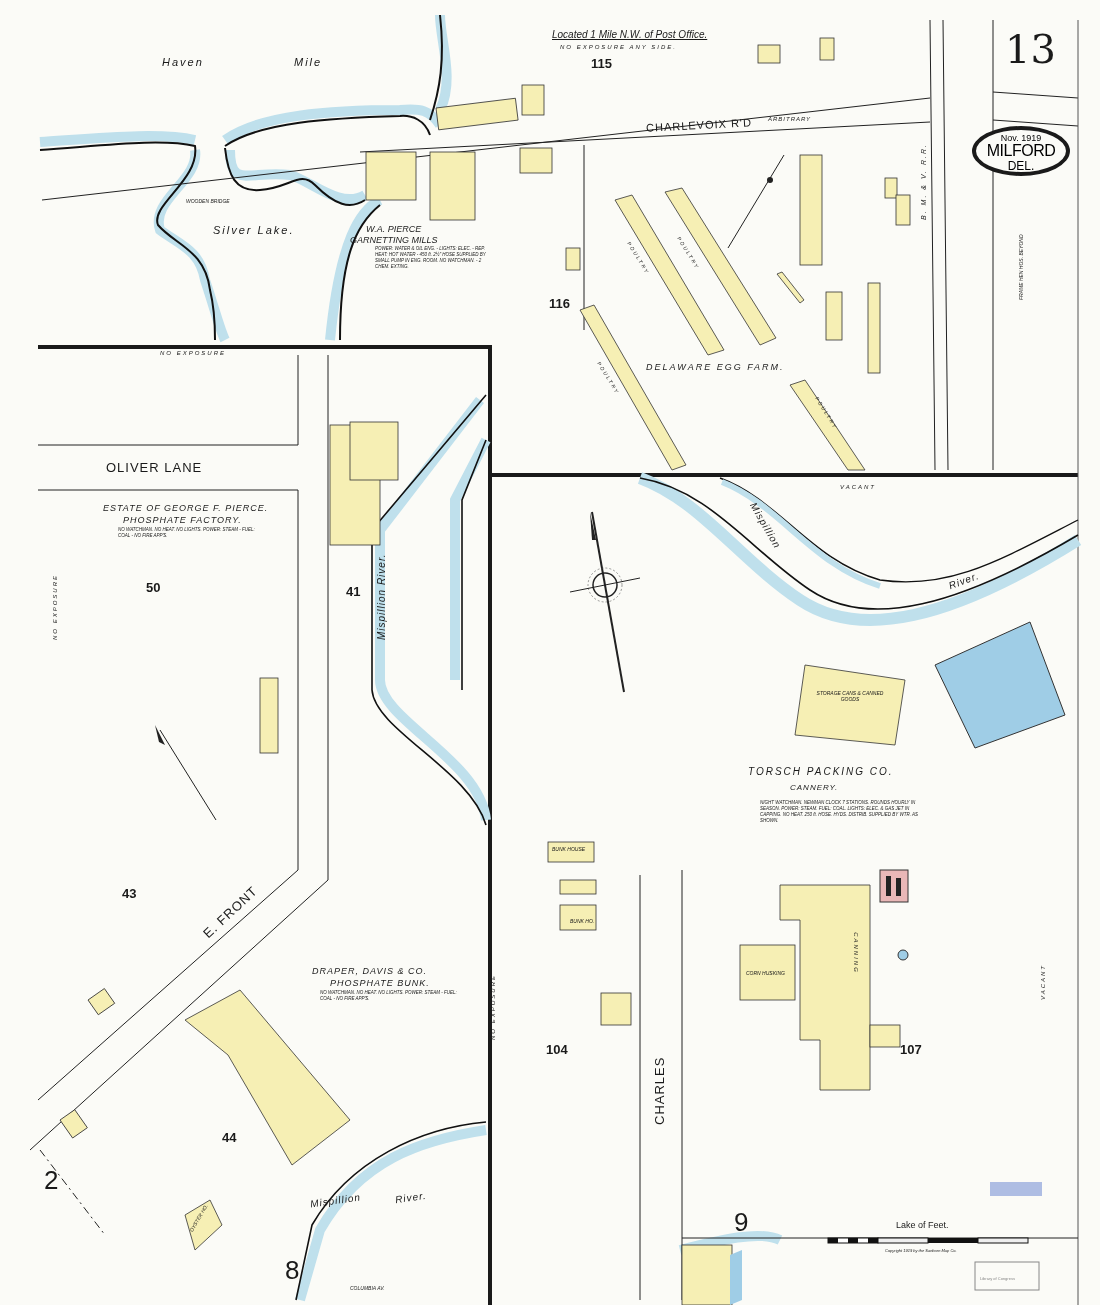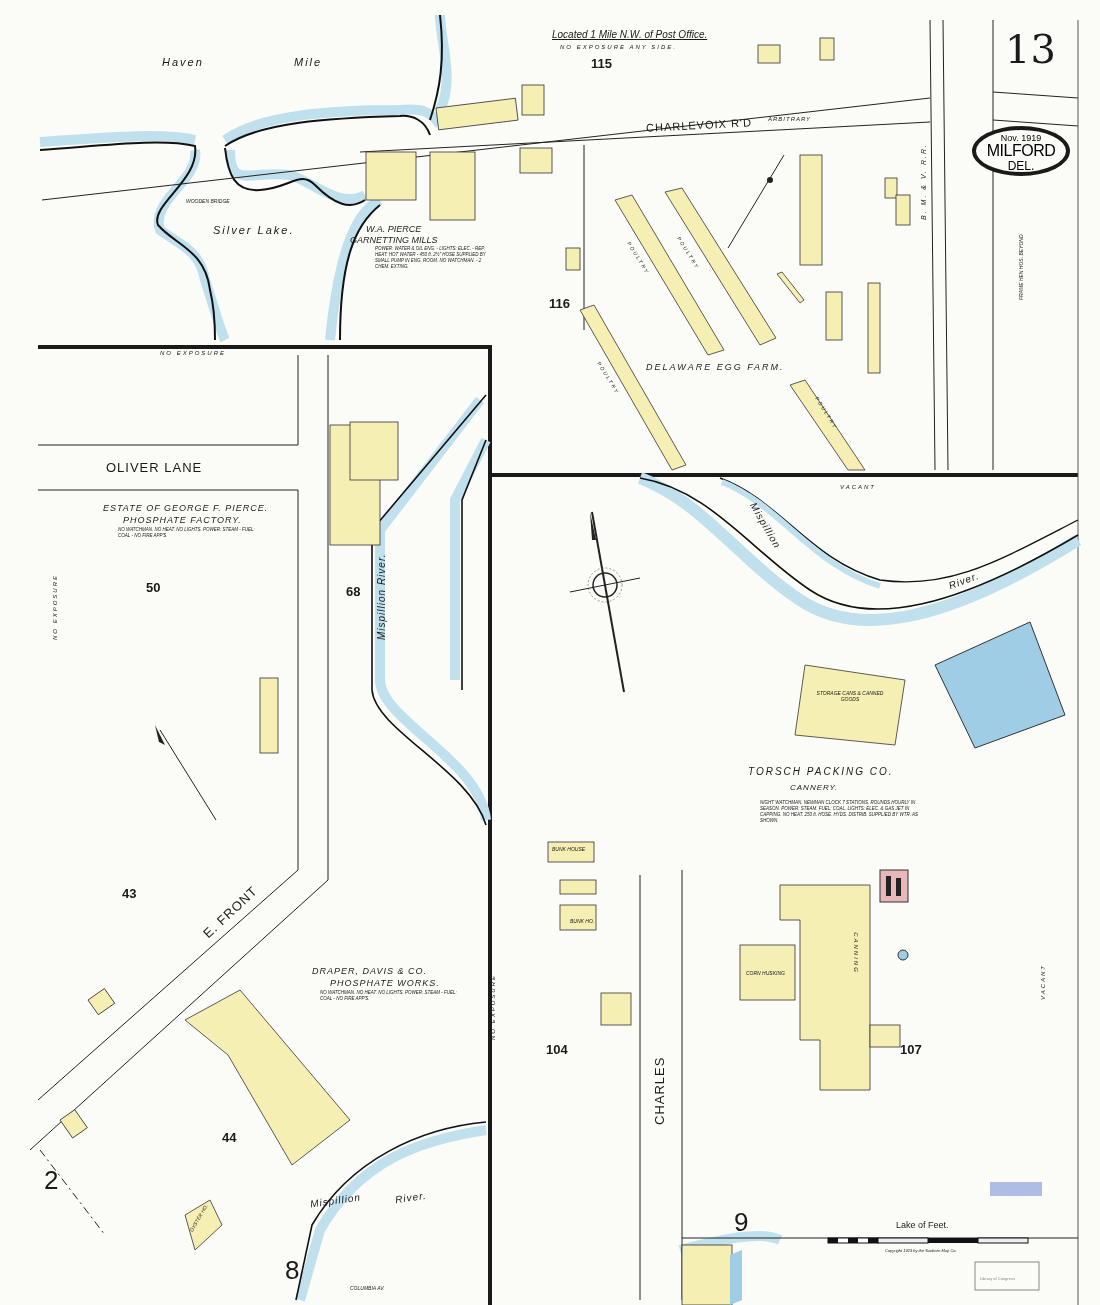--- a/index.html
+++ b/index.html
@@ -185,28 +185,28 @@
 <div class="lbl it" style="left:670px;top:250px;font-size:5px;transform:rotate(58deg)">POULTRY</div>
 <div class="lbl it" style="left:590px;top:375px;font-size:5px;transform:rotate(58deg)">POULTRY</div>
 <div class="lbl it" style="left:808px;top:410px;font-size:5px;transform:rotate(58deg)">POULTRY</div>
 
 <div class="lbl it" style="left:160px;top:350px;font-size:6px">NO EXPOSURE</div>
 <div class="lbl street" style="left:106px;top:460px">OLIVER LANE</div>
 <div class="lbl" style="left:103px;top:503px;font-size:9px;font-style:italic;letter-spacing:1px">ESTATE OF GEORGE F. PIERCE.</div>
 <div class="lbl" style="left:123px;top:515px;font-size:9px;font-style:italic;letter-spacing:1px">PHOSPHATE FACTORY.</div>
 <div class="lbl small" style="left:118px;top:527px;width:150px;font-size:4.5px;line-height:6px">NO WATCHMAN. NO HEAT. NO LIGHTS. POWER: STEAM - FUEL: COAL - NO FIRE APP'S.</div>
 <div class="lbl blk" style="left:146px;top:580px">50</div>
-<div class="lbl blk" style="left:346px;top:584px">68</div>
+<div class="lbl blk" style="left:346px;top:584px">41</div>
 <div class="lbl blk" style="left:122px;top:886px">43</div>
 <div class="lbl blk" style="left:222px;top:1130px">44</div>
 <div class="lbl it" style="left:52px;top:640px;font-size:6px;transform:rotate(-90deg);transform-origin:left top">NO EXPOSURE</div>
 <div class="lbl it" style="left:376px;top:640px;font-size:10px;transform:rotate(-90deg);transform-origin:left top;letter-spacing:1px">Mispillion River.</div>
 <div class="lbl street" style="left:200px;top:930px;transform:rotate(-43deg);transform-origin:left top">E. FRONT</div>
 <div class="lbl" style="left:312px;top:966px;font-size:9px;font-style:italic;letter-spacing:1px">DRAPER, DAVIS &amp; CO.</div>
-<div class="lbl" style="left:330px;top:978px;font-size:9px;font-style:italic;letter-spacing:1px">PHOSPHATE WORKS.</div>
+<div class="lbl" style="left:330px;top:978px;font-size:9px;font-style:italic;letter-spacing:1px">PHOSPHATE BUNK.</div>
 <div class="lbl small" style="left:320px;top:990px;width:140px;font-size:4.5px;line-height:6px">NO WATCHMAN. NO HEAT. NO LIGHTS. POWER: STEAM - FUEL: COAL - NO FIRE APP'S.</div>
 <div class="lbl it" style="left:310px;top:1195px;font-size:10px;transform:rotate(-8deg);letter-spacing:1px">Mispillion</div>
 <div class="lbl it" style="left:395px;top:1192px;font-size:10px;transform:rotate(-8deg);letter-spacing:1px">River.</div>
 <div class="lbl big" style="left:44px;top:1165px">2</div>
 <div class="lbl big" style="left:285px;top:1255px">8</div>
 <div class="lbl big" style="left:734px;top:1207px">9</div>
 <div class="lbl it" style="left:183px;top:1215px;font-size:5px;transform:rotate(-60deg);letter-spacing:0">OYSTER HO.</div>
 <div class="lbl it" style="left:350px;top:1285px;font-size:5px;letter-spacing:0">COLUMBIA AV.</div>
 
 <div class="lbl it" style="left:840px;top:484px;font-size:6px">VACANT</div>

